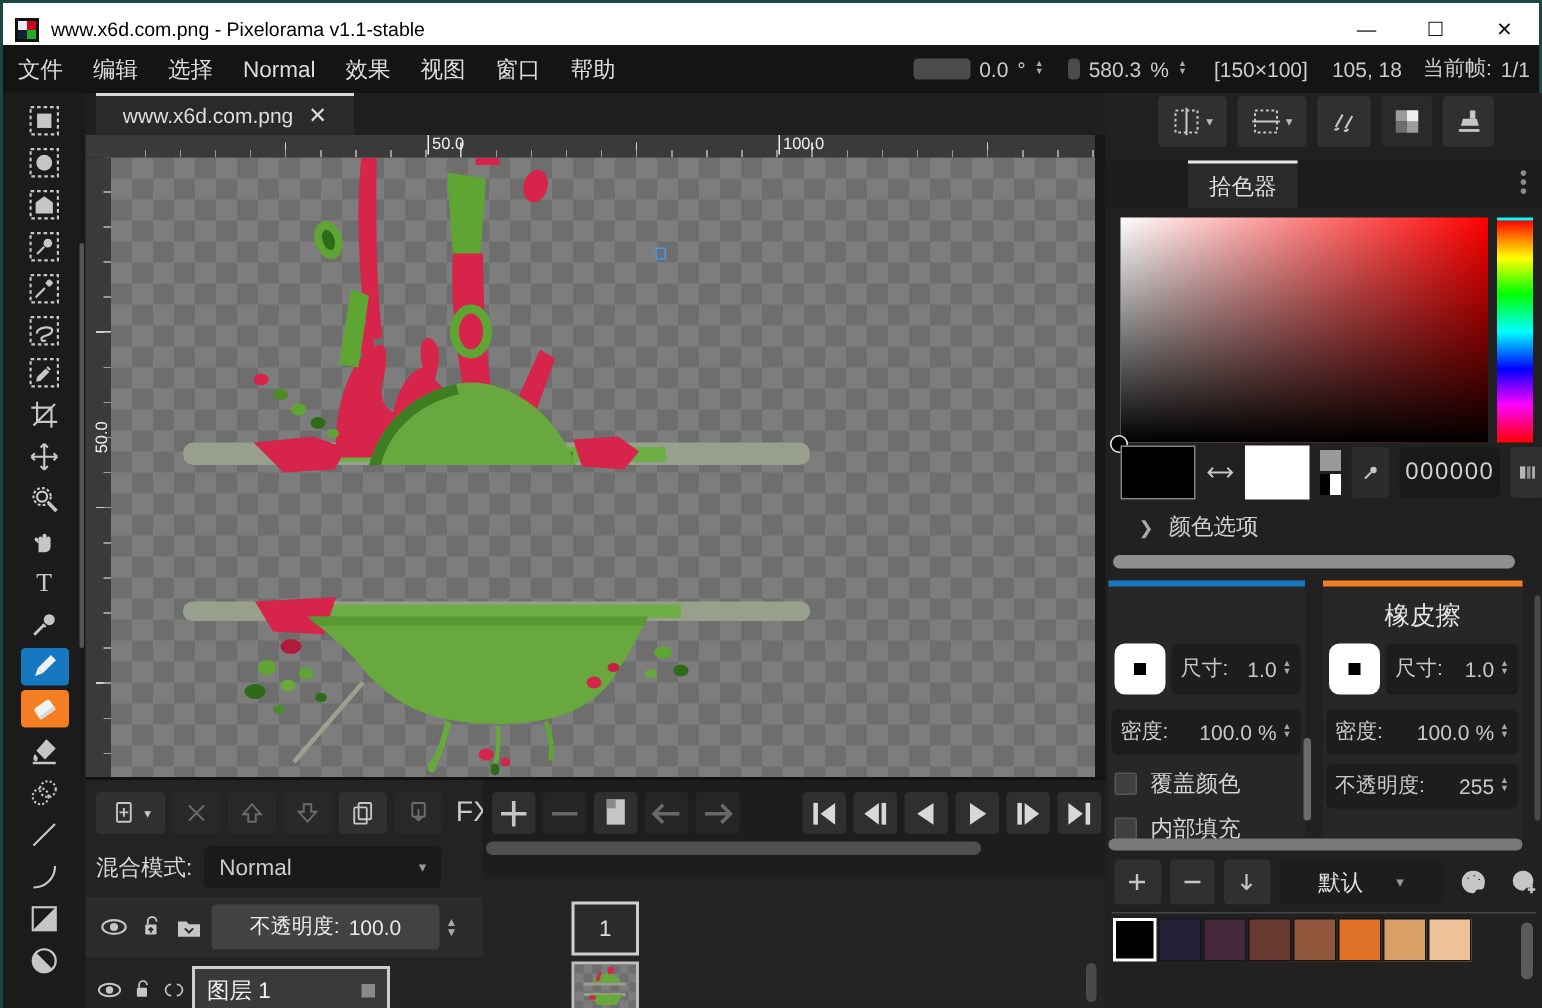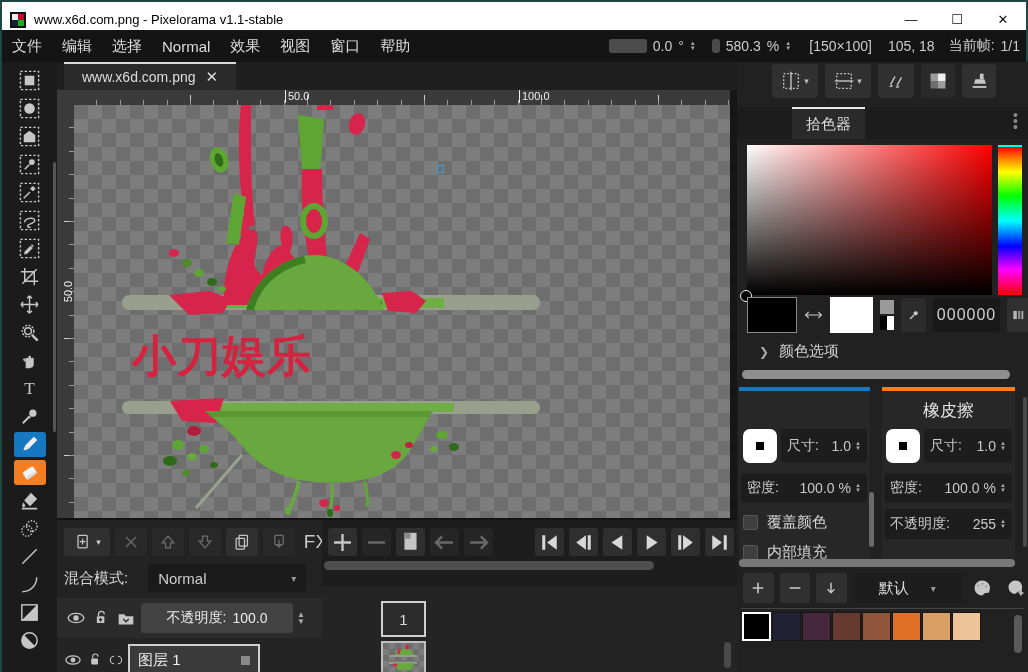--- a/index.html
+++ b/index.html
@@ -343,21 +343,20 @@
       <ellipse cx="112" cy="368" rx="4" ry="3" fill="#4e8a2b"></ellipse>
       <ellipse cx="140" cy="360" rx="4" ry="3" fill="#2e6b18"></ellipse>
       <ellipse cx="368" cy="330" rx="6" ry="4" fill="#5fa534"></ellipse>
       <ellipse cx="380" cy="342" rx="5" ry="4" fill="#2e6b18"></ellipse>
       <ellipse cx="360" cy="344" rx="4" ry="3" fill="#68a83e"></ellipse>
       <ellipse cx="250" cy="398" rx="5" ry="4" fill="#d6244a"></ellipse>
       <ellipse cx="263" cy="403" rx="3" ry="3" fill="#d6244a"></ellipse>
       <ellipse cx="322" cy="350" rx="5" ry="4" fill="#d6244a"></ellipse>
       <ellipse cx="335" cy="340" rx="4" ry="3" fill="#c32045"></ellipse>
     </svg>
-    <div class="arttext" style="left:58px;top:222px;color:#d6213f">小刀娱乐</div>
     <div class="cursorpx"></div>
   </div>
   <div class="abs gapstrip"></div>
   <div class="abs divh" style="left:0;top:456px;width:680px"></div>
 
   <div class="abs bottom">
     <div class="lpanel">
       <div class="row" style="left:7px;top:8px;gap:5px">
         <div class="sb" style="width:46px;gap:3px">
               <svg class="ic" viewBox="0 0 24 24">
@@ -388,21 +387,21 @@
               </svg>
             </div>
         <div class="sb dim">
               <svg class="ic" viewBox="0 0 24 24">
                 <rect x="7" y="4" width="10" height="11" rx="1"></rect>
                 <path d="M12,9 v9 m-3,-3 l3,3 3,-3"></path>
               </svg>
             </div>
         <div class="sb" style="background:none;font-size:19px">FX</div>
       </div>
-      <div class="row" style="left:7px;top:44px;gap:20px;color:#d5d5d5;font-size:15px">
+      <div class="row" style="left:7px;top:44px;gap:8px;color:#d5d5d5;font-size:15px">
         <span>混合模式:</span>
         <div class="blendbox">
           <span>Normal</span>
           <span style="margin-left:auto;font-size:10px;color:#999">▾</span>
         </div>
       </div>
       <div class="hdr">
         <svg class="ic" width="22" height="22" viewBox="0 0 24 24">
               <ellipse cx="12" cy="12" rx="8.5" ry="5"></ellipse>
               <circle cx="12" cy="12" r="2.2" fill="#c6c6c6"></circle>

